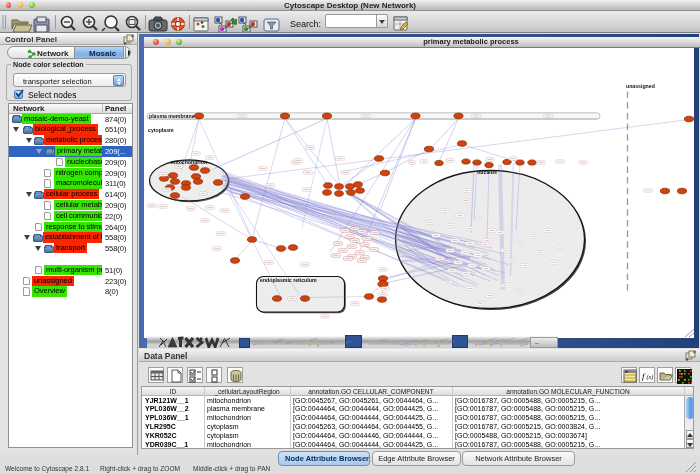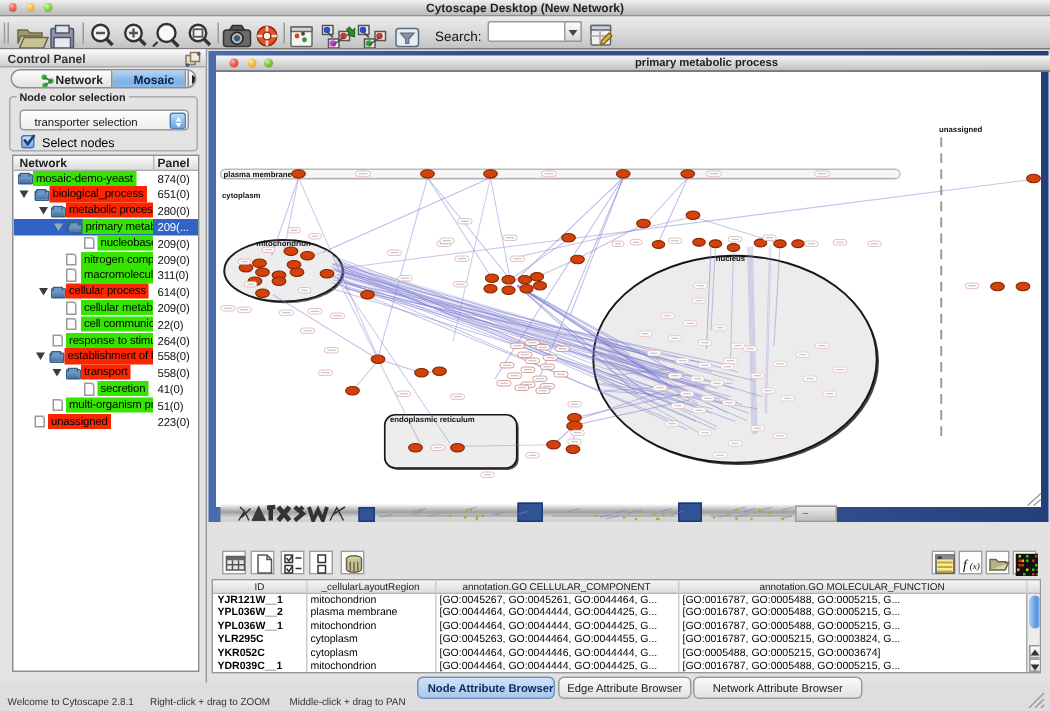--- a/index.html
+++ b/index.html
@@ -219,34 +219,34 @@
         <b class="fold" style="left:24px;top:2.5px"></b>
         <span class="lab abs" style="left:34px;top:0;max-width:59px;overflow:hidden;background:#fb2500;height:10.2px;line-height:10.5px">establishment of lo</span>
         <span class="val" style="color:#111">558(0)</span>
       </div>
 <div class="trow" style="left:0;top:139.2px;width:125px">
         <span class="tri" style="left:26px;top:3px;border-top-color:#3c3c3c"></span>
         <b class="fold" style="left:35px;top:2.5px"></b>
         <span class="lab abs" style="left:45px;top:0;max-width:48px;overflow:hidden;background:#fb2500;height:10.2px;line-height:10.5px">transport</span>
         <span class="val" style="color:#111">558(0)</span>
       </div>
-<div class="trow" style="left:0;top:150.0px;width:125px">
-        <b class="doc" style="left:47px;top:1px"></b>
-        <span class="lab abs" style="left:56px;top:0;max-width:37px;overflow:hidden;background:#35e500;height:10.2px;line-height:10.5px">secretion</span>
-        <span class="val" style="color:#111">41(0)</span>
-      </div>
 <div class="trow" style="left:0;top:160.8px;width:125px">
         <b class="doc" style="left:26px;top:1px"></b>
         <span class="lab abs" style="left:35px;top:0;max-width:58px;overflow:hidden;background:#35e500;height:10.2px;line-height:10.5px">multi-organism pro</span>
         <span class="val" style="color:#111">51(0)</span>
       </div>
 <div class="trow" style="left:0;top:171.6px;width:125px">
         <b class="doc" style="left:14px;top:1px"></b>
         <span class="lab abs" style="left:23px;top:0;max-width:70px;overflow:hidden;background:#fb2500;height:10.2px;line-height:10.5px">unassigned</span>
         <span class="val" style="color:#111">223(0)</span>
+      </div>
+<div class="trow" style="left:0;top:182.4px;width:125px">
+        <b class="doc" style="left:14px;top:1px"></b>
+        <span class="lab abs" style="left:23px;top:0;max-width:70px;overflow:hidden;background:#35e500;height:10.2px;line-height:10.5px">Overview</span>
+        <span class="val" style="color:#111">8(0)</span>
       </div>
 </div>
 </div>
 
 <div class="abs" style="left:139px;top:34px;width:560px;height:314px;background:linear-gradient(90deg,#4a6cae,#33508e 30%,#33508e 70%,#24407a)">
  <div class="abs" style="left:5px;top:3px;width:654px;height:10.5px;background:linear-gradient(#f5f5f5,#bfbfbf);border-bottom:1px solid #7a7a7a">
   <span class="tl" style="position:absolute;left:9px;top:2px;width:6px;height:6px;background:radial-gradient(circle at 35% 30%,#ffb3ad,#e85f52 45%,#c83a2c)"></span>
   <span class="tl" style="position:absolute;left:20.5px;top:2px;width:6px;height:6px;background:radial-gradient(circle at 35% 30%,#ffe9b0,#f2ba4e 45%,#d89a2e)"></span>
   <span class="tl" style="position:absolute;left:32px;top:2px;width:6px;height:6px;background:radial-gradient(circle at 35% 30%,#d4f7b5,#7fc84a 45%,#55981f)"></span>
   <div style="text-align:center;font-size:7.5px;font-weight:bold;color:#222;line-height:10.5px">primary metabolic process</div>
@@ -690,20 +690,29 @@
     <circle cx="329" cy="9" r="0.8" fill="#b8a820"></circle>
     <circle cx="344" cy="10" r="0.8" fill="#b8a820"></circle>
   </svg>
 <div class="abs" style="left:530px;top:337px;width:28px;height:11px;background:linear-gradient(#ececec,#bdbdbd);border:1px solid #9a9a9a">
     <span style="position:absolute;left:4px;top:1px;font-size:7px;color:#555">–</span>
   </div>
 <svg class="abs" style="left:684px;top:328px" width="12" height="10">
     <path d="M10 1 L1 9 M10 5 L5 9" stroke="#9a9a9a" stroke-width="1" fill="none"></path>
   </svg>
 <div class="abs" style="left:139px;top:348px;width:561px;height:107px;background:#e2e2e2">
+<div class="abs" style="left:0;top:1px;width:561px;height:13px;background:linear-gradient(#f2f2f2,#cdcdcd);border-bottom:1px solid #aaa">
+      <span style="position:absolute;left:5px;top:2px;font-size:8.5px;font-weight:bold;color:#333">Data Panel</span>
+      <svg width="11" height="11" style="position:absolute;right:4px;top:1px">
+        <rect x="1" y="3" width="6" height="6" fill="none" stroke="#8a7a50"></rect>
+        <rect x="4" y="1" width="6" height="6" fill="#f0ead8" stroke="#8a7a50"></rect>
+        <circle cx="2" cy="9.5" r="1.2" fill="#3a5a9a"></circle>
+        <circle cx="9.5" cy="2" r="1.2" fill="#3a5a9a"></circle>
+      </svg>
+    </div>
 <div class="abs" style="left:9px;top:19px;width:16px;height:16px;background:#fdfdfd;border:1px solid #9f9f9f"><svg width="14" height="14" style="margin:1px">
         <rect x="1" y="2" width="12" height="9" fill="#e8e8e8" stroke="#555"></rect>
         <rect x="1" y="2" width="12" height="2.5" fill="#666"></rect>
         <line x1="5" y1="4.5" x2="5" y2="11" stroke="#555"></line>
         <line x1="9" y1="4.5" x2="9" y2="11" stroke="#555"></line>
         <line x1="1" y1="7.5" x2="13" y2="7.5" stroke="#555"></line>
       </svg></div>
 <div class="abs" style="left:28px;top:19px;width:16px;height:16px;background:#fdfdfd;border:1px solid #9f9f9f"><svg width="14" height="14" style="margin:1px">
         <path d="M3 1 h6 l3 3 v9 h-9 z" fill="#fff" stroke="#555"></path>
         <path d="M9 1 l0 3 l3 0" fill="none" stroke="#555"></path>

